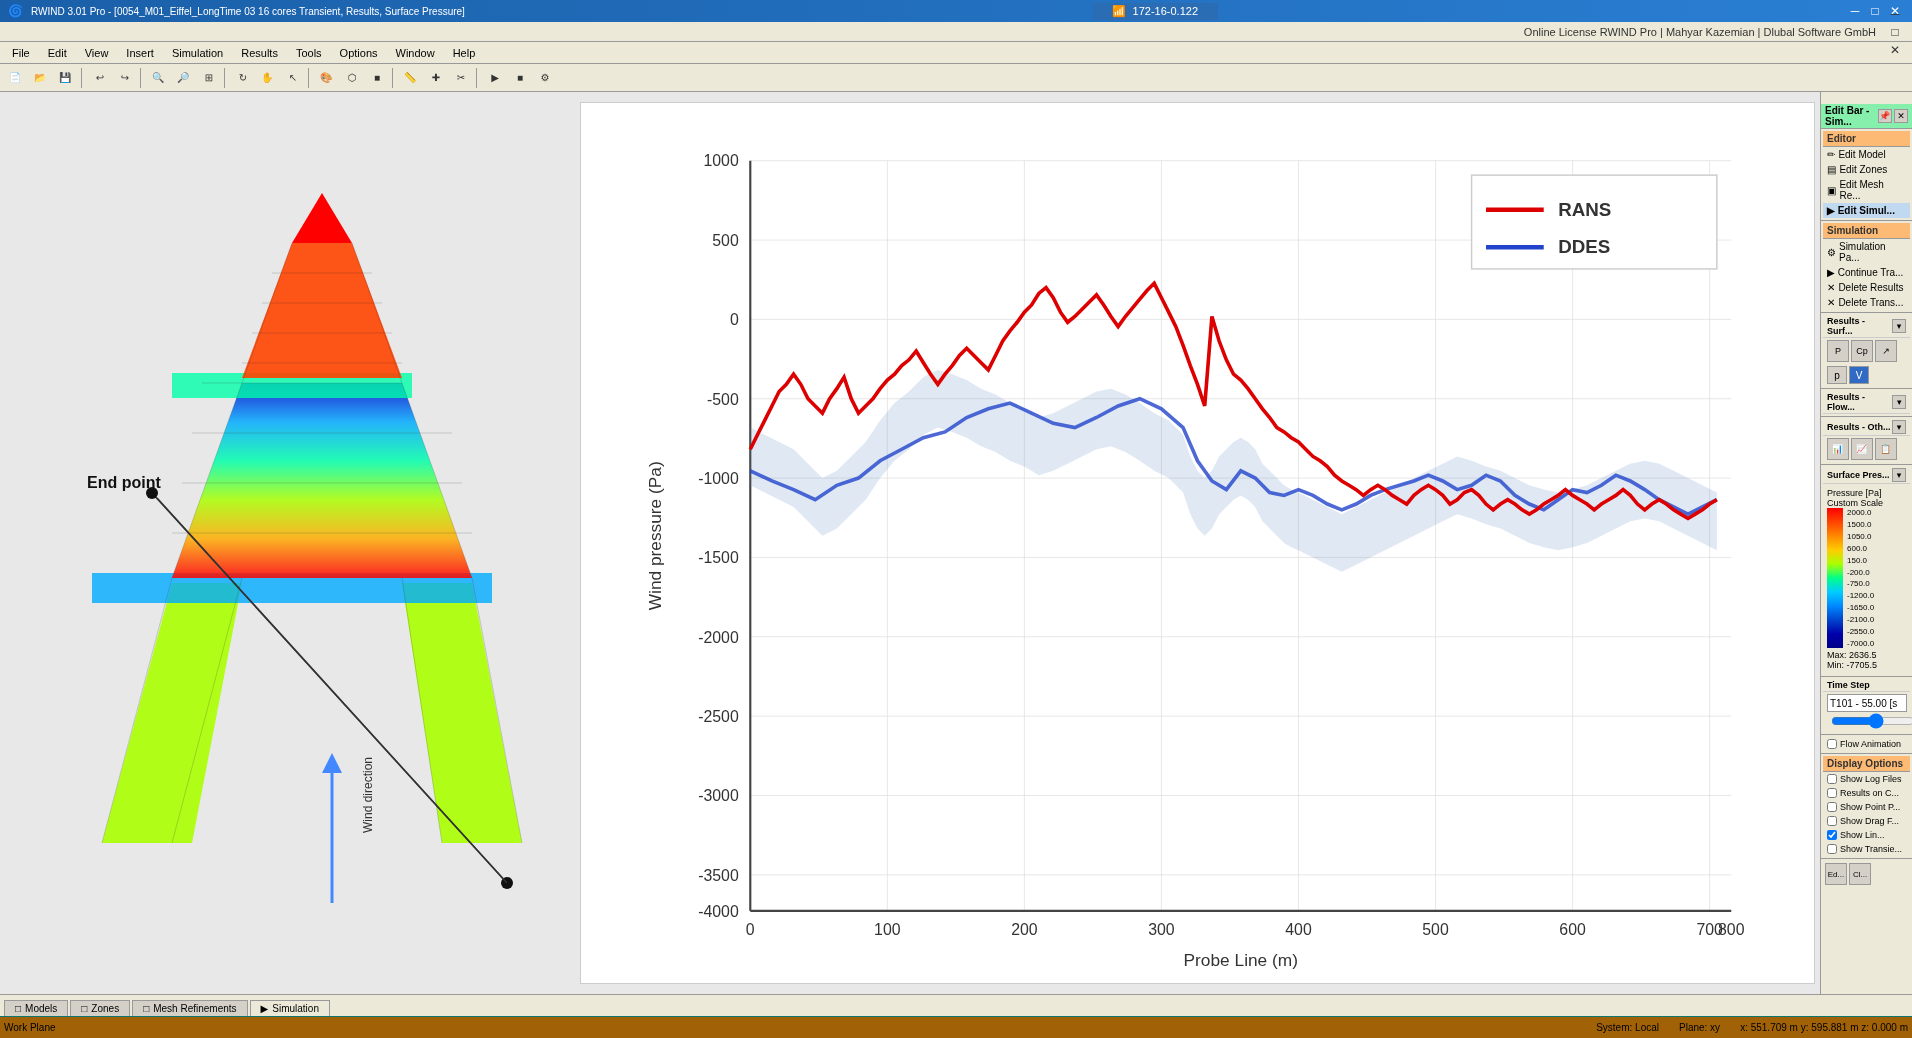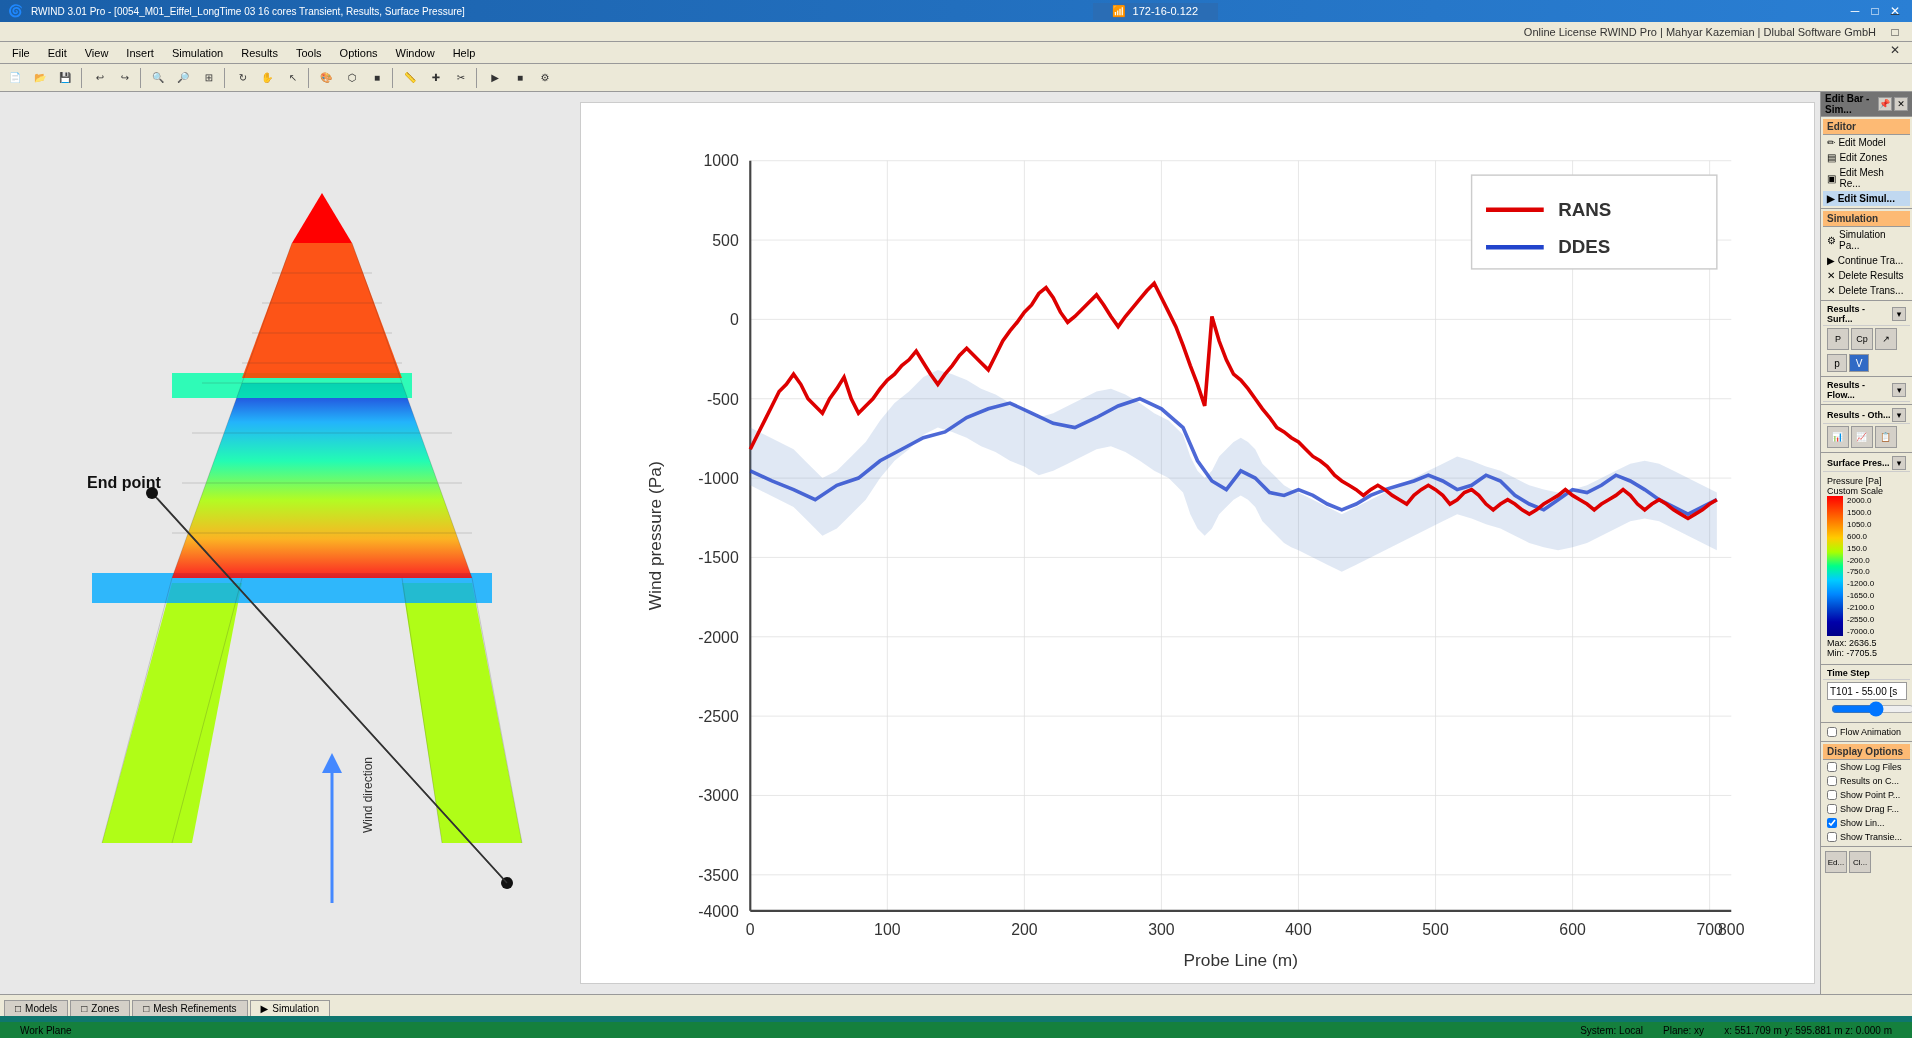--- a/index.html
+++ b/index.html
@@ -184,25 +184,25 @@
     
     .panel-slider {
       width: 84px;
       height: 14px;
       margin: 2px 4px;
     }
 
     
     .status-bar {
       height: 22px;
-      background: #15803d;
-      border-top: 6px solid #0f766e;
-      display: flex;
-      align-items: center;
-      padding: 0 20px;
+      background: #a16207;
+      border-top: 1px solid #0f766e;
+      display: flex;
+      align-items: center;
+      padding: 0 4px;
       font-size: 10px;
       gap: 20px;
     }
     .tab-bar {
       height: 22px;
       background: #ece9d8;
       border-top: 1px solid #999;
       display: flex;
       align-items: flex-end;
       padding: 0 4px;
@@ -243,28 +243,29 @@
 
     
     .eiffel-svg {
       width: 560px;
       height: 720px;
     }
 
     
     .editbar-title {
       height: 18px;
-      background: #737373;
+      background: #86efac;
       border-bottom: 1px solid #999;
       display: flex;
       align-items: center;
       justify-content: space-between;
       padding: 12px 4px;
       font-size: 10px;
       font-weight: bold;
+      margin-top: 12px;
     }
 
     
     .dropdown-row {
       display: flex;
       align-items: center;
       justify-content: space-between;
       padding: 1px 4px;
       border-bottom: 1px solid #ccc;
     }

